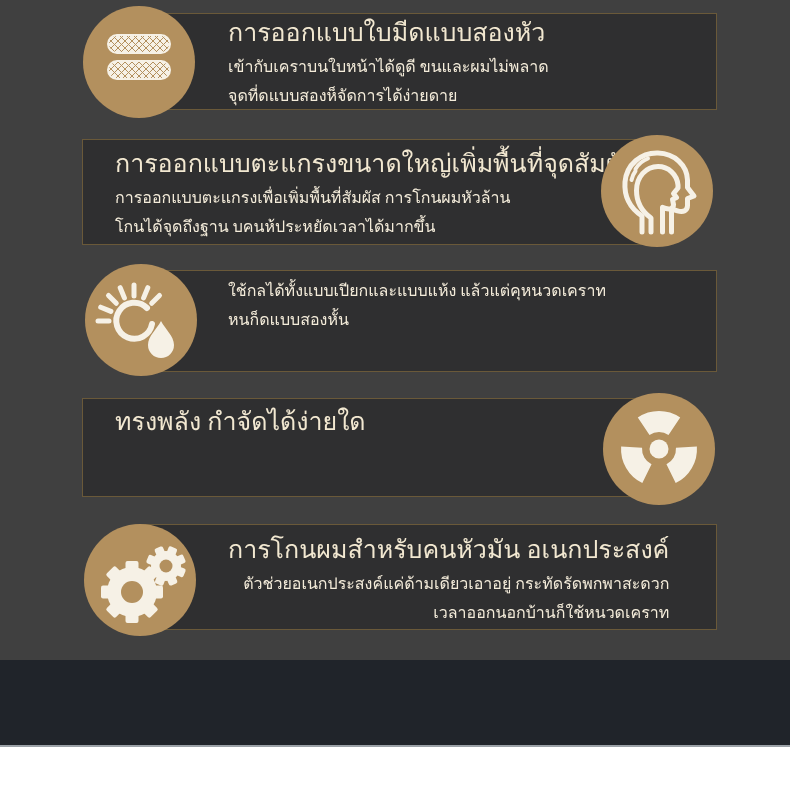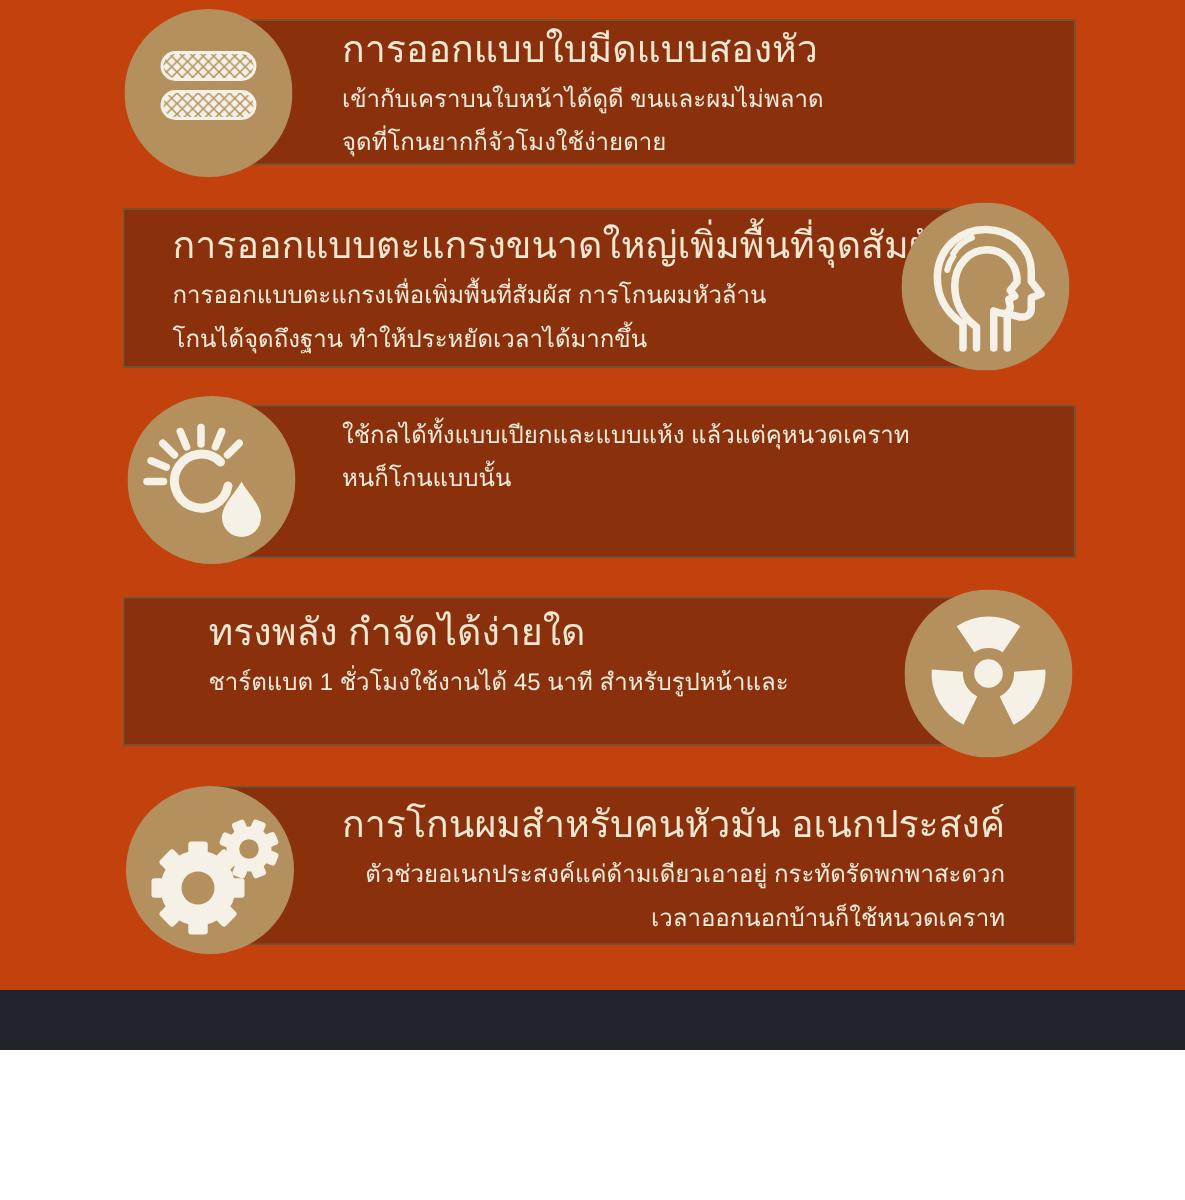--- a/index.html
+++ b/index.html
@@ -1,17 +1,17 @@
 <!DOCTYPE html>
 <html><head>
 <meta charset="utf-8">
 <style>
   html,body{margin:0;padding:0;background:#ffffff;}
-  .stage{position:relative;width:790px;height:700px;overflow:hidden;
-         background:#c2410c;font-family:Liberation Sans, sans-serif;}
+  .stage{position:relative;width:790px;height:800px;overflow:hidden;
+         background:#404040;font-family:Liberation Serif, serif;}
   .band{position:absolute;left:0;top:660px;width:790px;height:87px;background:#20242a;}
   .footer{position:absolute;left:0;top:745px;width:790px;height:55px;background:#ffffff;
           border-top:2px solid #9ba1a7;box-sizing:border-box;}
   .fbox{position:absolute;border:1px solid #6a5939;background:rgba(9,10,12,0.30);box-sizing:border-box;}
   .ftext{position:absolute;}
   .title{font-size:25px;line-height:32px;color:#f2e8d1;margin:0 0 3px 0;white-space:nowrap;}
   .body-line{font-size:16px;line-height:29px;color:#f4ecda;white-space:nowrap;}
   .circle{position:absolute;width:112px;height:112px;}
   .circle svg{display:block;}
 </style>
@@ -20,82 +20,81 @@
 
 <div class="stage">
 
   <div class="band"></div>
   <div class="footer"></div>
 
   <div class="fbox" style="left:135px;top:13px;width:582px;height:97px;"></div>
   <div class="ftext" style="left:228px;top:17px;">
     <div class="title">การออกแบบใบมีดแบบสองหัว</div>
     <div class="body-line">เข้ากับเคราบนใบหน้าได้ดูดี ขนและผมไม่พลาด</div>
-    <div class="body-line">จุดที่โกนยากก็จัวโมงใช้ง่ายดาย</div>
+    <div class="body-line">จุดที่ดแบบสองห็จัดการได้ง่ายดาย</div>
   </div>
   <div class="circle" style="left:83px;top:6px;">
     <svg width="112" height="112" viewBox="0 0 112 112">
       <defs>
         <pattern id="meshPat" width="7" height="7" patternUnits="userSpaceOnUse">
           <rect width="7" height="7" fill="#f6f1e6"></rect>
           <path d="M0 0 L7 7 M7 0 L0 7" stroke="#b3905e" stroke-width="1" fill="none"></path>
         </pattern>
       </defs>
       <circle cx="56" cy="56" r="56" fill="#b3905e"></circle>
       <rect x="25" y="29" width="62" height="18" rx="9" fill="url(#meshPat)" stroke="#f6f1e6" stroke-width="2"></rect>
       <rect x="25" y="55" width="62" height="18" rx="9" fill="url(#meshPat)" stroke="#f6f1e6" stroke-width="2"></rect>
     </svg>
   </div>
 
   <div class="fbox" style="left:82px;top:139px;width:582px;height:106px;"></div>
   <div class="ftext" style="left:115px;top:148px;">
     <div class="title">การออกแบบตะแกรงขนาดใหญ่เพิ่มพื้นที่จุดสัมผัส</div>
     <div class="body-line">การออกแบบตะแกรงเพื่อเพิ่มพื้นที่สัมผัส การโกนผมหัวล้าน</div>
-    <div class="body-line">โกนได้จุดถึงฐาน ทำให้ประหยัดเวลาได้มากขึ้น</div>
+    <div class="body-line">โกนได้จุดถึงฐาน บคนห้ประหยัดเวลาได้มากขึ้น</div>
   </div>
   <div class="circle" style="left:601px;top:135px;">
     <svg width="112" height="112" viewBox="0 0 112 112">
       <circle cx="56" cy="56" r="56" fill="#b3905e"></circle>
       <g fill="none" stroke="#f6f1e6" stroke-width="5" stroke-linecap="round" stroke-linejoin="round">
         <path d="M41 97 L41 81 C29 73 23 61 24 47 C25.5 29.5 40 17.5 57 18 C73.5 18.5 86 30 86.5 45 L86.5 52.5 L93 61 L86.5 63.5 L86.5 70.5 C86.5 75.5 82.5 77.5 76.5 75.8 L70.5 74 L70.5 97"></path>
         <path d="M50 97 L50 83 C41 76.5 35.5 67 35.5 55.5 C35.5 42 45 31.5 57 31.5 C67.5 31.5 76 39.5 77 50 L77 53 L72.5 58.5 L75.5 62.5 L71.5 64.5 L72.5 69.5 C72.5 73.5 69 74.8 64.5 73.3 L61.5 72.3 L61.5 97"></path>
       </g>
       <g fill="none" stroke="#f6f1e6" stroke-width="4" stroke-linecap="round">
         <path d="M34.5 34 Q39 26.5 47 23.5"></path>
         <path d="M30.5 45 Q31.5 40 34.5 36"></path>
       </g>
     </svg>
   </div>
 
   <div class="fbox" style="left:135px;top:270px;width:582px;height:102px;"></div>
   <div class="ftext" style="left:228px;top:276px;">
     <div class="body-line">ใช้กลได้ทั้งแบบเปียกและแบบแห้ง แล้วแต่คุหนวดเคราท</div>
-    <div class="body-line">หนก็โกนแบบนั้น</div>
+    <div class="body-line">หนก็ดแบบสองหั้น</div>
   </div>
   <div class="circle" style="left:85px;top:264px;">
     <svg width="112" height="112" viewBox="0 0 112 112">
       <circle cx="56" cy="56" r="56" fill="#b3905e"></circle>
       <path d="M62 44 A18 18 0 1 0 67 60" fill="none" stroke="#f6f1e6" stroke-width="6" stroke-linecap="round"></path>
       <g stroke="#f6f1e6" stroke-width="5" stroke-linecap="round">
         <line x1="24" y1="57" x2="13" y2="57"></line>
         <line x1="25.9" y1="47.4" x2="15.7" y2="43.2"></line>
         <line x1="31.3" y1="39.3" x2="23.5" y2="31.5"></line>
         <line x1="39.4" y1="33.9" x2="35.2" y2="23.7"></line>
         <line x1="49" y1="32" x2="49" y2="21"></line>
         <line x1="58.6" y1="33.9" x2="62.8" y2="23.7"></line>
         <line x1="66.7" y1="39.3" x2="74.5" y2="31.5"></line>
       </g>
       <path d="M76 57 C80 65 89 72 89 81 A13 13 0 1 1 63 81 C63 72 72 65 76 57 Z" fill="#f6f1e6"></path>
     </svg>
   </div>
 
   <div class="fbox" style="left:82px;top:398px;width:582px;height:99px;"></div>
-  <div class="ftext" style="left:115px;top:406px;margin-left:24px;">
+  <div class="ftext" style="left:115px;top:406px;">
     <div class="title">ทรงพลัง กำจัดได้ง่ายใด</div>
-    <div class="body-line">ชาร์ตแบต 1 ชั่วโมงใช้งานได้ 45 นาที สำหรับรูปหน้าและ</div>
   </div>
   <div class="circle" style="left:603px;top:393px;">
     <svg width="112" height="112" viewBox="0 0 112 112">
       <circle cx="56" cy="56" r="56" fill="#b3905e"></circle>
       <g fill="#f6f1e6">
         <path d="M65.5 41.9 L77.2 24.5 A38 38 0 0 0 34.8 24.5 L46.5 41.9 A17 17 0 0 1 65.5 41.9 Z"></path>
         <path d="M65.5 41.9 L77.2 24.5 A38 38 0 0 0 34.8 24.5 L46.5 41.9 A17 17 0 0 1 65.5 41.9 Z" transform="rotate(120 56 56)"></path>
         <path d="M65.5 41.9 L77.2 24.5 A38 38 0 0 0 34.8 24.5 L46.5 41.9 A17 17 0 0 1 65.5 41.9 Z" transform="rotate(240 56 56)"></path>
         <circle cx="56" cy="56" r="9.5"></circle>
       </g>

